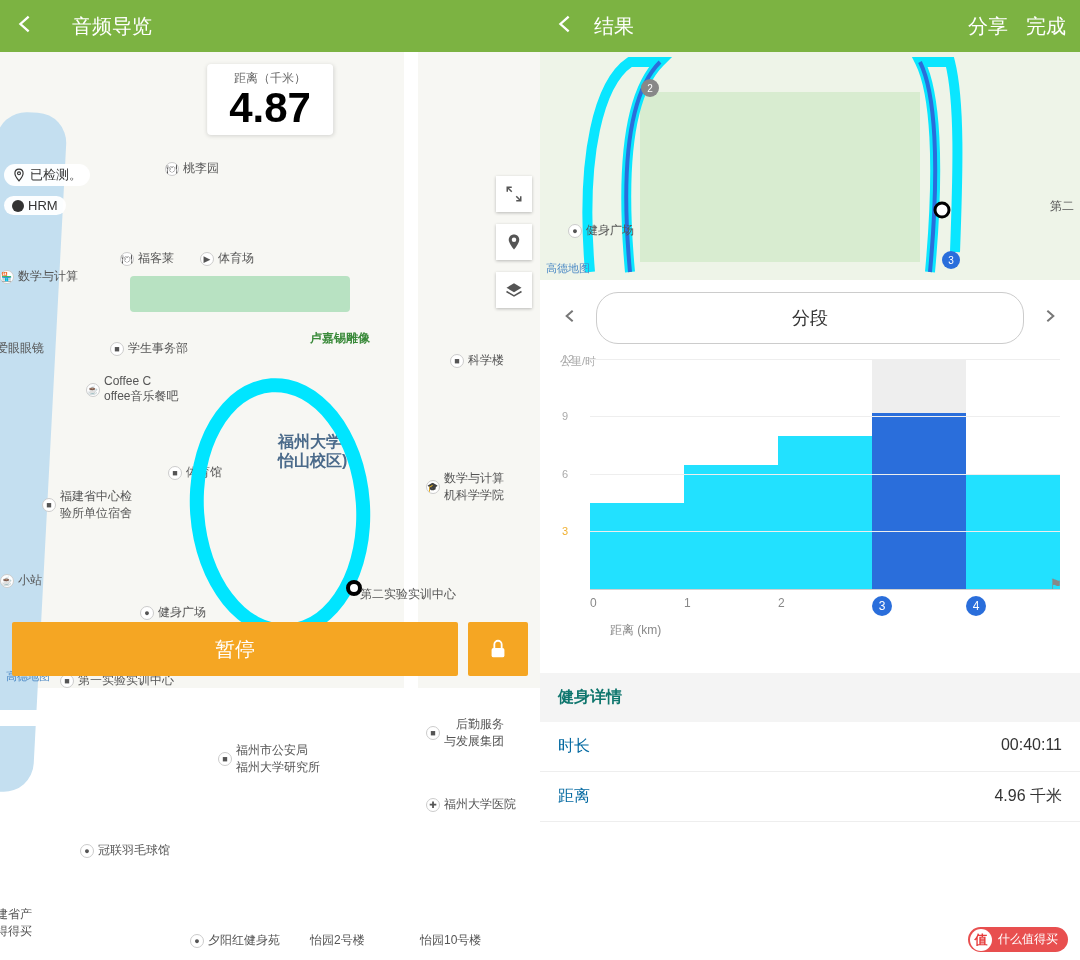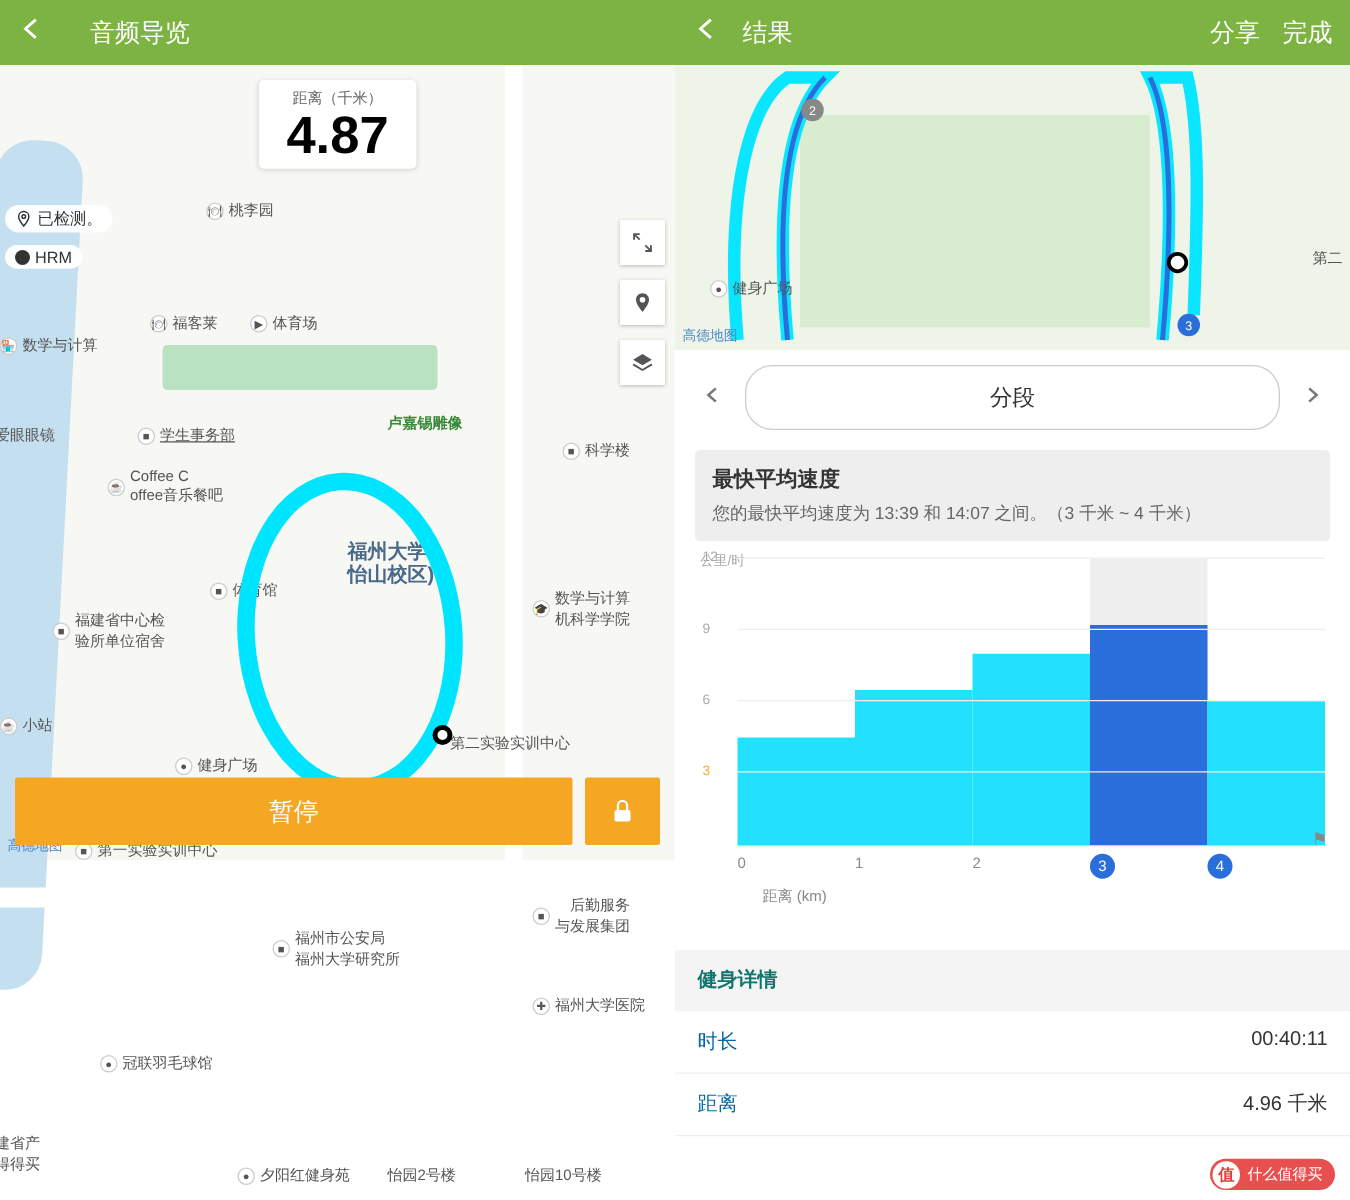--- a/index.html
+++ b/index.html
@@ -133,21 +133,21 @@
         </div>
         <div class="poi" style="left: 200px; top: 198px;">
           <span class="pic">▶</span>
           <span style="white-space: pre;">体育场</span>
         </div>
         <div class="poi" style="left: -4px; top: 288px;">
           <span style="white-space: pre;">爱眼眼镜</span>
         </div>
         <div class="poi" style="left: 110px; top: 288px;">
           <span class="pic">■</span>
-          <span style="white-space: pre; text-decoration: underline;">学生事务部</span>
+          <span style="white-space: pre;">学生事务部</span>
         </div>
         <div class="poi poi-green" style="left: 310px; top: 278px;">
           <span style="white-space: pre;">卢嘉锡雕像</span>
         </div>
         <div class="poi" style="left: 450px; top: 300px;">
           <span class="pic">■</span>
           <span style="white-space: pre;">科学楼</span>
         </div>
         <div class="poi" style="left: 86px; top: 322px;">
           <span class="pic">☕</span>
@@ -279,24 +279,20 @@
           </svg>
       </span>
       <div class="seg-pill">分段</div>
       <span class="chev">
         <svg width="16" height="16" viewBox="0 0 24 24" fill="none" stroke="#777" stroke-width="3">
             <path d="M8 4 L17 12 L8 20"></path>
           </svg>
       </span>
     </div>
 
-    <div class="tip-box">
-      <div class="tip-title">最快平均速度</div>
-      <div class="tip-body">您的最快平均速度为 13:39 和 14:07 之间。（3 千米 ~ 4 千米）</div>
-    </div>
 
     <div class="chart-wrap">
       <div class="ylab" style="top:-2px;font-size:11px;color:#aaa">公里/时</div>
       <div class="chart-area" id="chart-area">
         <div class="bars" id="bars">
             <div class="bar">
               <div class="bar-fill" style="height: 37.5%;"></div>
             </div>
             <div class="bar">
               <div class="bar-fill" style="height: 54.1667%;"></div>

